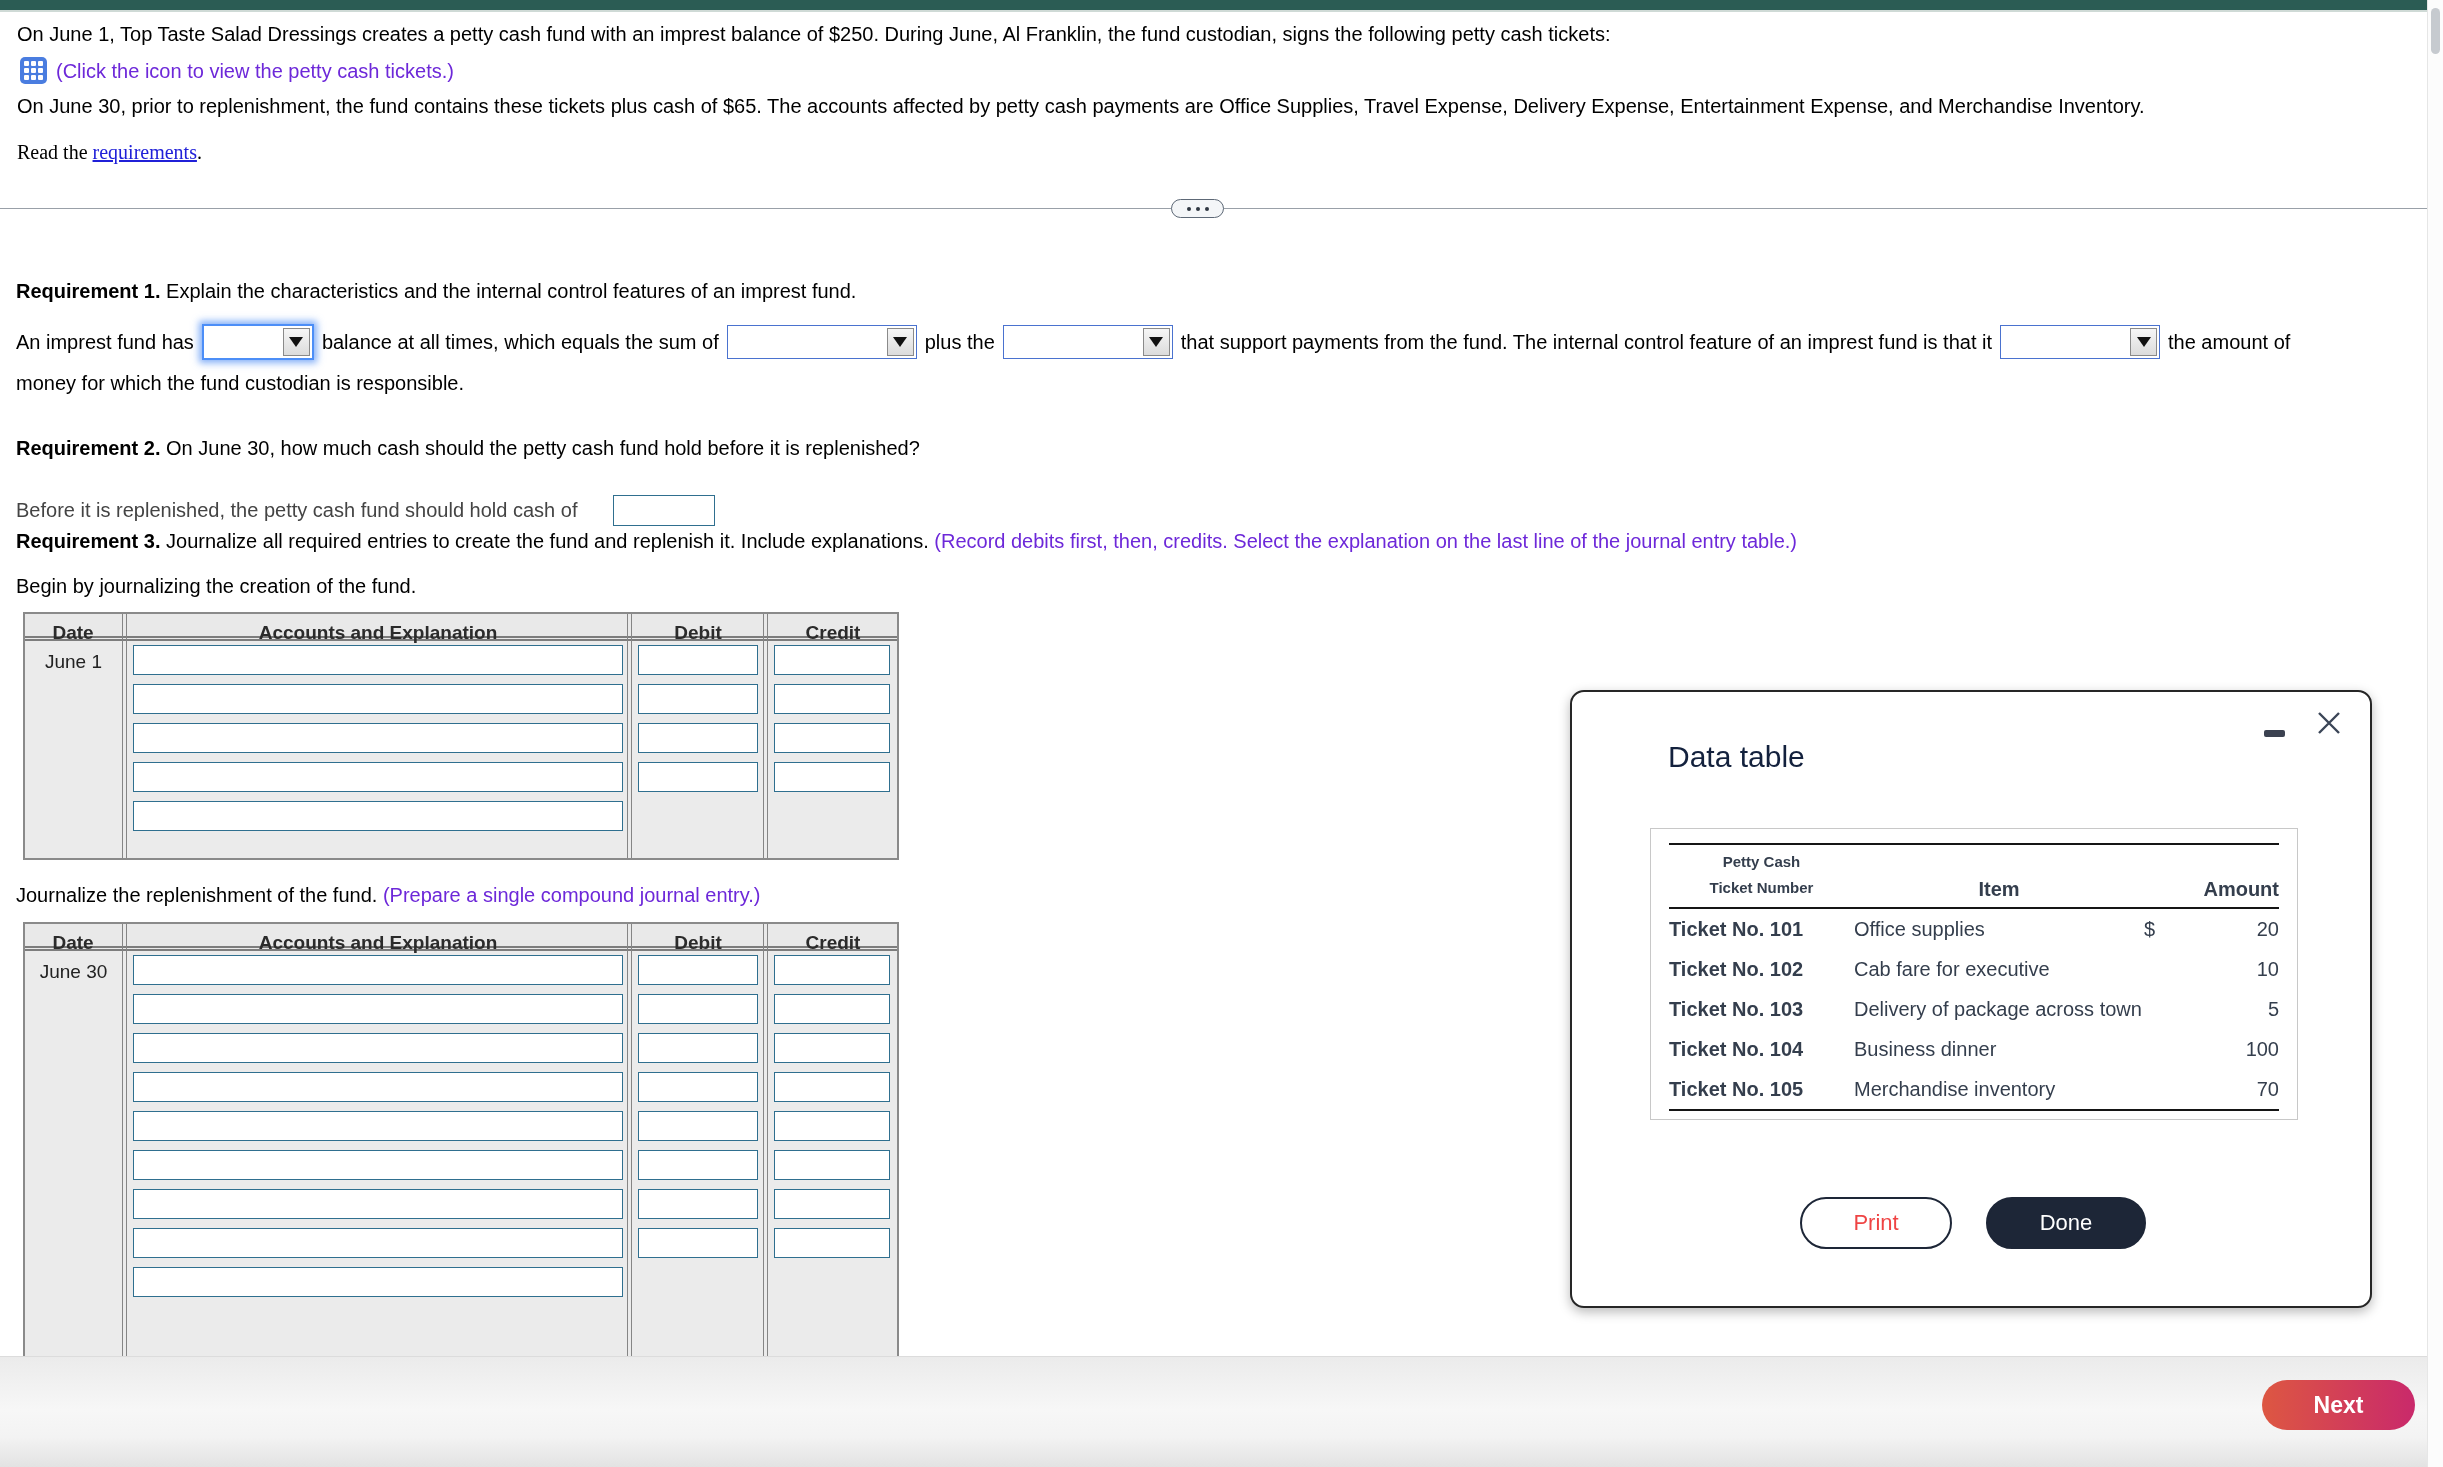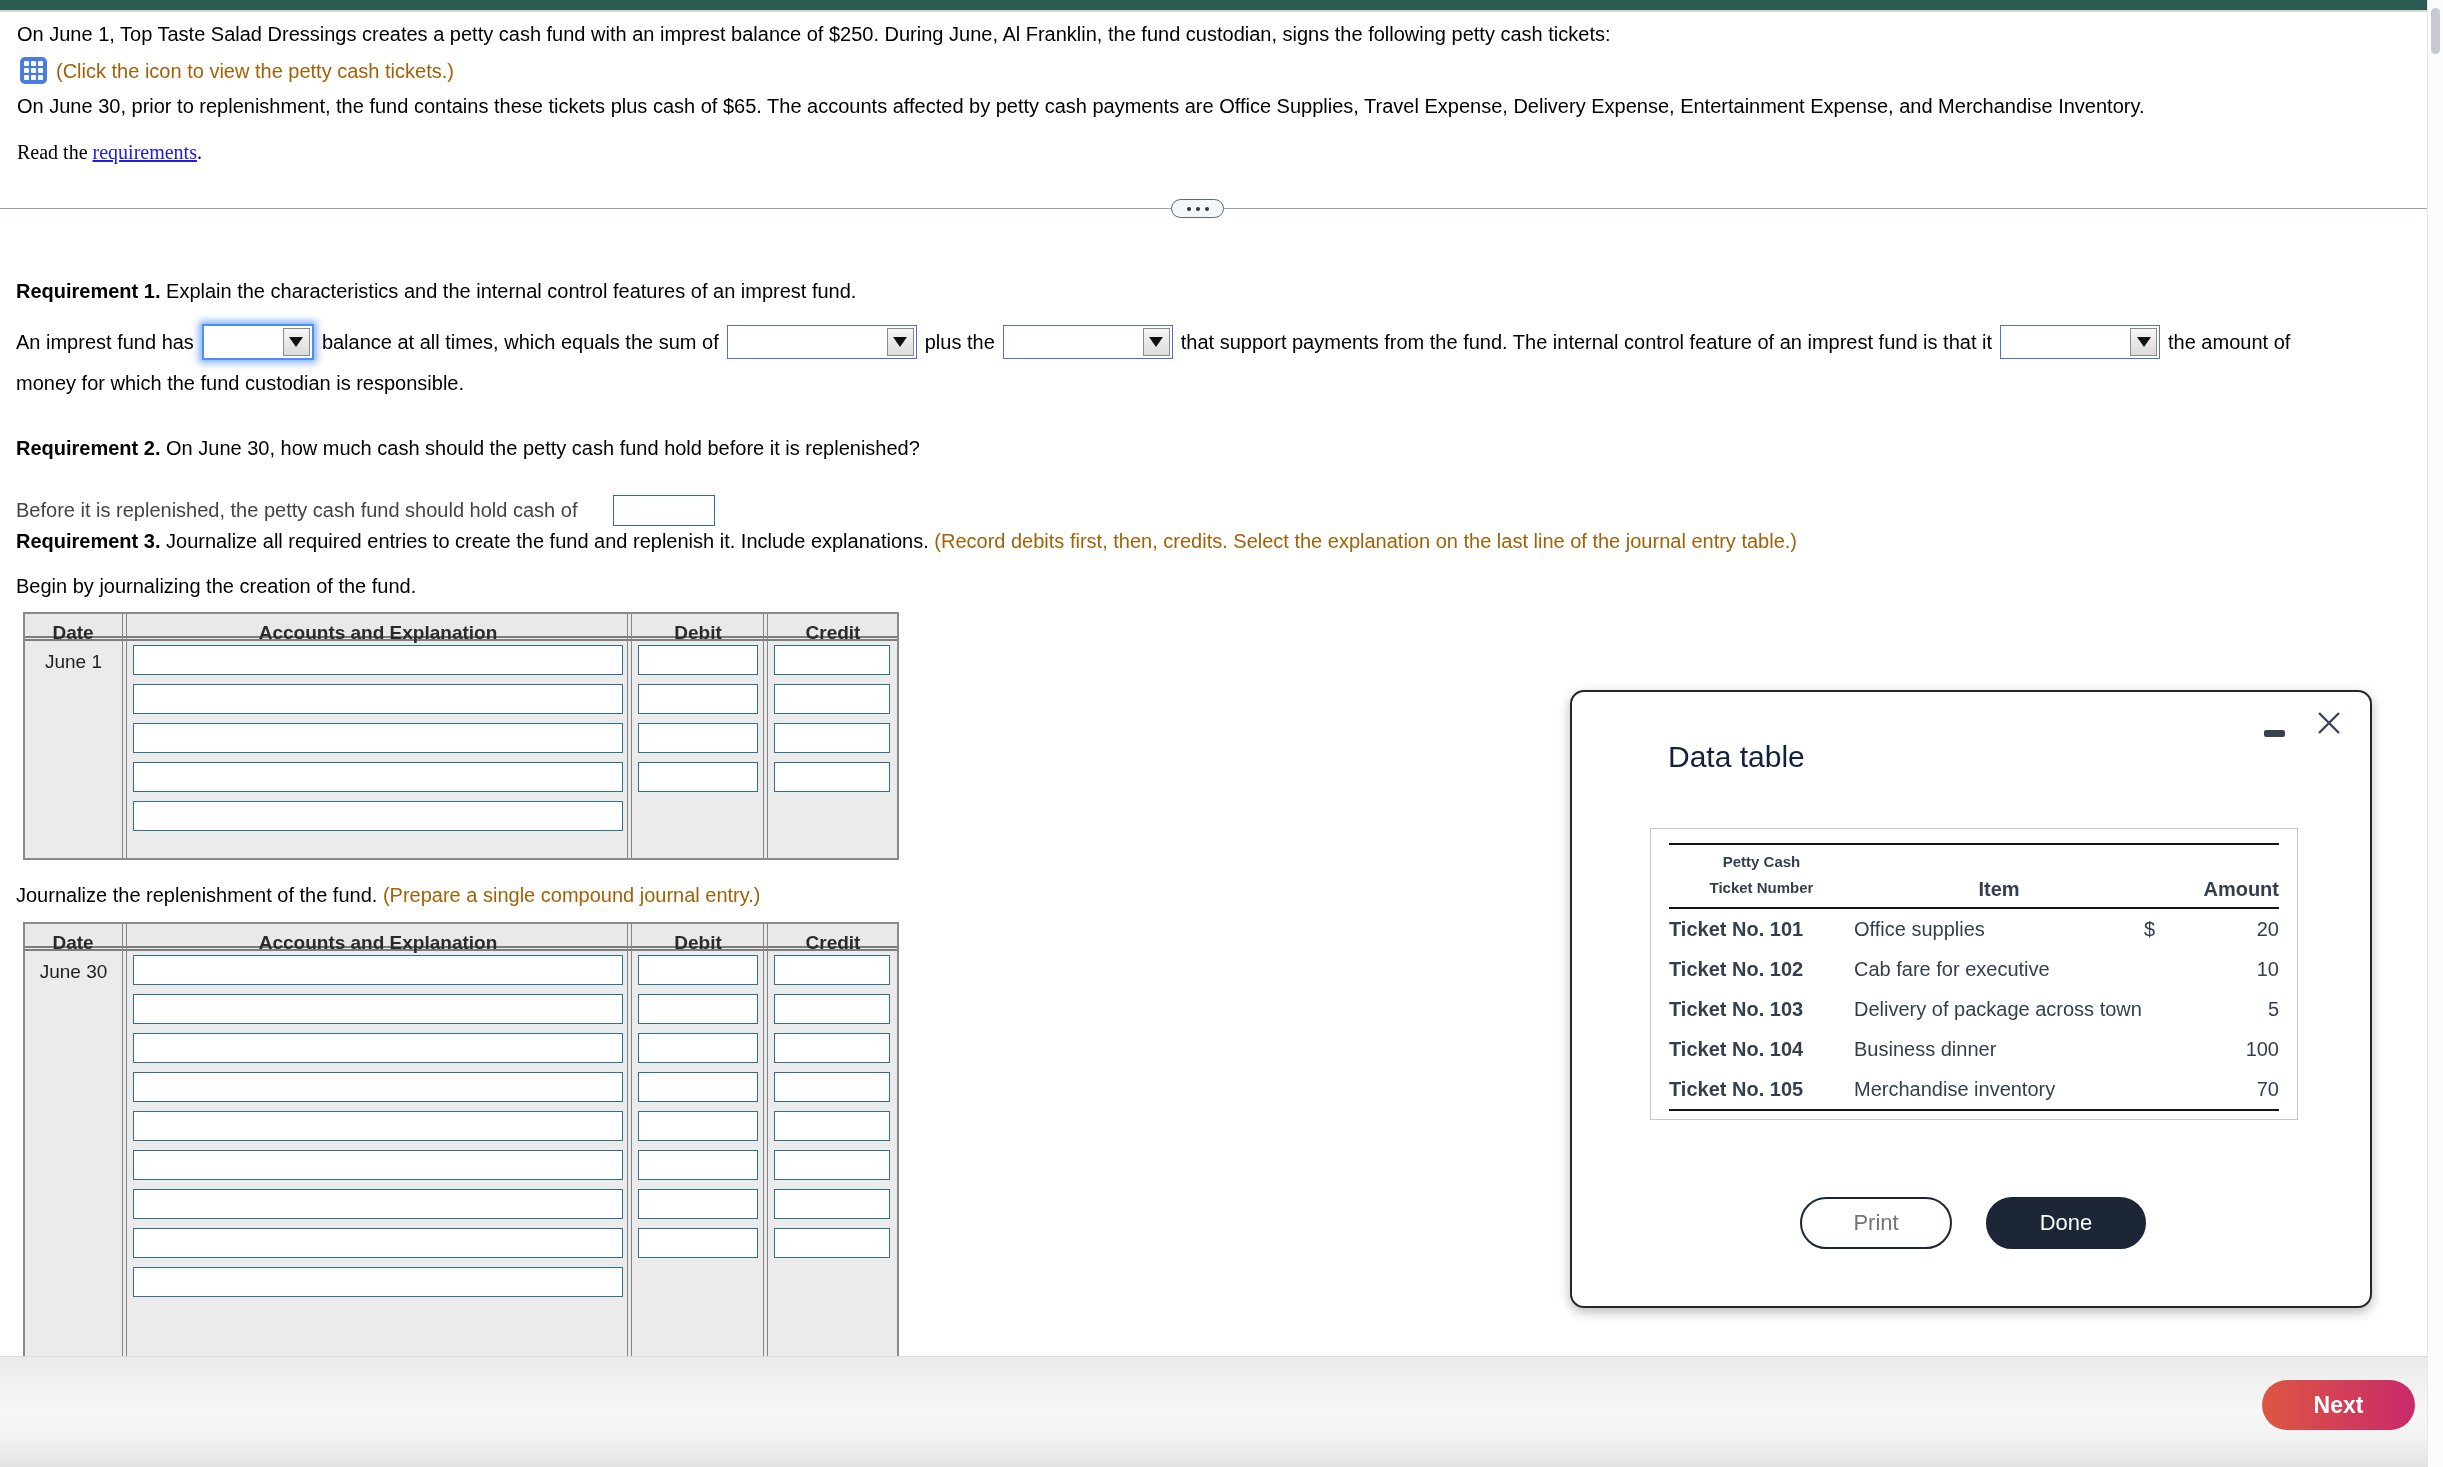--- a/index.html
+++ b/index.html
@@ -7,21 +7,21 @@
         font-family:"Liberation Sans","DejaVu Sans",sans-serif;font-size:20px;color:#000;}
 
   
   .topbar{position:absolute;left:0;top:0;width:2428px;height:10px;background:#2b5c54;border-bottom:2px solid #cfdad6;}
   .scroll-track{position:absolute;right:0;top:0;width:15px;height:1467px;background:#fcfcfc;border-left:1px solid #e6e6e6;}
   .scroll-thumb{position:absolute;left:3px;top:8px;width:9px;height:46px;background:#c6cacf;border-radius:5px;}
 
   .abs{position:absolute;}
   .txt{white-space:nowrap;}
   .bold{font-weight:700;}
-  .green{color:#a16207;}
+  .green{color:#6d28d9;}
   .gray-text{color:#444;}
   a.req-link{color:#2020d8;text-decoration:underline;cursor:pointer;}
 
   
   .tickets-icon{position:absolute;left:20px;top:57px;width:27px;height:27px;background:#4a7de0;border-radius:5px;
     display:grid;grid-template-columns:repeat(3,1fr);grid-template-rows:repeat(3,1fr);gap:2.5px;padding:4px;box-sizing:border-box;cursor:pointer;}
   .tickets-icon i{background:#fff;border-radius:1px;}
 
   
   .divider{position:absolute;left:0;top:208px;width:2428px;border-top:1px solid #99a0a8;}
@@ -77,21 +77,21 @@
   .dt-headrow{display:flex;align-items:flex-end;padding:4px 0 6px 0;}
   .dt-h1{width:185px;text-align:center;font-weight:700;color:#343e4d;font-size:15px;line-height:26px;}
   .dt-h2{flex:1;text-align:center;font-weight:700;color:#343e4d;font-size:20px;}
   .dt-h3{width:135px;text-align:right;font-weight:700;color:#343e4d;font-size:20px;}
   .dt-row{display:flex;align-items:center;height:40px;}
   .dt-ticket{width:185px;font-weight:700;color:#343e4d;font-size:20px;}
   .dt-item{flex:1;color:#343e4d;font-size:20px;}
   .dt-money{width:135px;display:flex;justify-content:space-between;color:#343e4d;font-size:20px;}
 
   .dialog-buttons{position:absolute;left:0;top:505px;width:802px;display:flex;justify-content:center;gap:34px;}
-  .btn-print{width:152px;height:52px;border-radius:26px;background:#fff;border:2.5px solid #1d2637;color:#737373;
+  .btn-print{width:152px;height:52px;border-radius:26px;background:#fff;border:2.5px solid #1d2637;color:#ef4444;
     font-size:22px;font-family:inherit;cursor:pointer;}
   .btn-done{width:160px;height:52px;border-radius:26px;background:#1d2637;border:2.5px solid #1d2637;color:#fff;
     font-size:22px;font-family:inherit;cursor:pointer;}
 
   
   .footer{position:absolute;left:0;top:1356px;width:2428px;height:111px;
     background:linear-gradient(180deg,#ebebeb 0%,#f7f7f7 48%,#f3f3f3 72%,#e2e2e2 100%);border-top:1px solid #dcdcdc;}
   .btn-next{position:absolute;left:2262px;top:1380px;width:153px;height:50px;border:none;border-radius:25px;
     background:linear-gradient(90deg,#dd5742,#c9296b);color:#fff;font-weight:700;font-size:23px;font-family:inherit;cursor:pointer;}
 </style>

